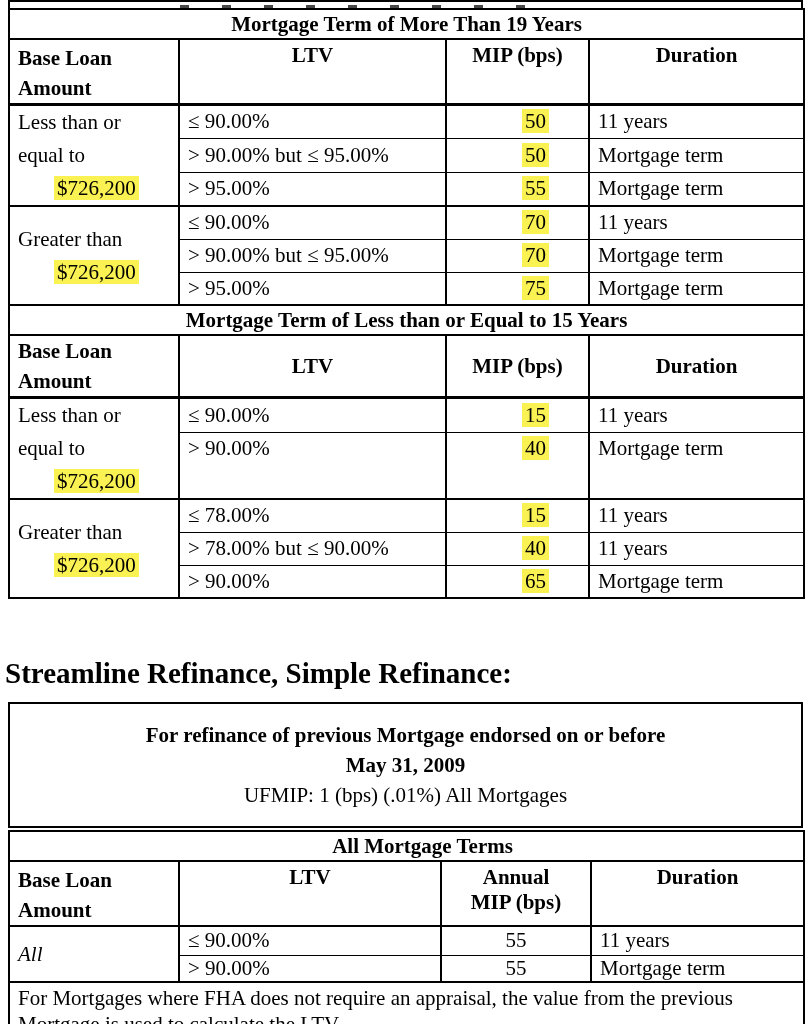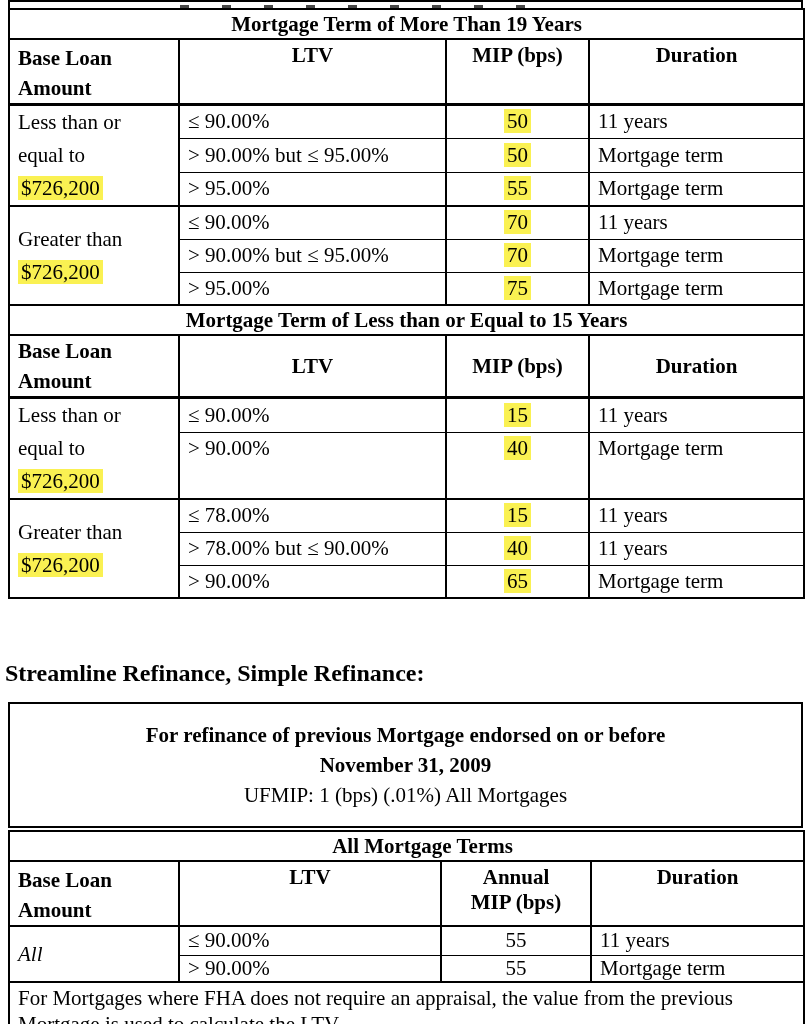--- a/index.html
+++ b/index.html
@@ -43,36 +43,36 @@
     border-top-width: 2px; border-bottom-width: 2px;
   }
   tr.header-row th { font-weight: bold; border-bottom-width: 3px; }
   tr.header-row { height: 61px; margin-top: 38px; }
   tr.header-row th { vertical-align: top; padding-top: 3px; text-align: center; }
   tr.header-row.v-mid th { vertical-align: middle; padding-top: 0; }
   tr.header-row th.base { text-align: left; line-height: 30px; }
   tr.header-row.v-mid th.base { line-height: 30px; }
 
   tr.data-row { height: 33px; }
-  tr.data-row td { vertical-align: middle; }
+  tr.data-row td { vertical-align: middle; border-radius: 29px; }
   tr.gsep td { border-top-width: 2px; }
   tr.tall { height: 62px; }
   tr.tall td { vertical-align: top; padding-top: 3px; }
 
   td.base {
     vertical-align: top; padding-top: 2px; line-height: 33px; font-size: 21px;
   }
   td.ltv { text-align: left; }
   td.mip { text-align: center; }
   td.dur { text-align: left; }
-  .hl { background: var(--hl); padding: 0 3px; }
+  .hl { background: var(--hl); padding: 0 3px; margin-left: 36px; }
 
   h2.section-heading {
     margin: 57px 0 12px 5px;
-    font-size: 24px; line-height: 34px; font-weight: bold;
+    font-size: 29px; line-height: 34px; font-weight: bold;
   }
 
   table.refi-a td {
     text-align: center; padding: 16px 8px; line-height: 30px;
     border: none;
   }
   table.refi-a .bold-line { font-weight: bold; }
   table.refi-b { margin-top: 2px; }
   tr.subtitle-row td {
     font-weight: bold; text-align: center; height: 30px;
@@ -204,21 +204,21 @@
 </tbody>
   </table>
 
 <h2 class="section-heading">Streamline Refinance, Simple Refinance:</h2>
 
 <table class="doc refi-a">
   <tbody>
       <tr>
     <td>
       <div class="bold-line">For refinance of previous Mortgage endorsed on or before</div>
-      <div class="bold-line">November 31, 2009</div>
+      <div class="bold-line">May 31, 2009</div>
       <div>UFMIP: 1 (bps) (.01%) All Mortgages</div>
     </td>
   </tr>
 </tbody>
   </table>
 
 <table class="doc refi-b">
   <colgroup>
       <col style="width:170px">
       <col style="width:262px">

